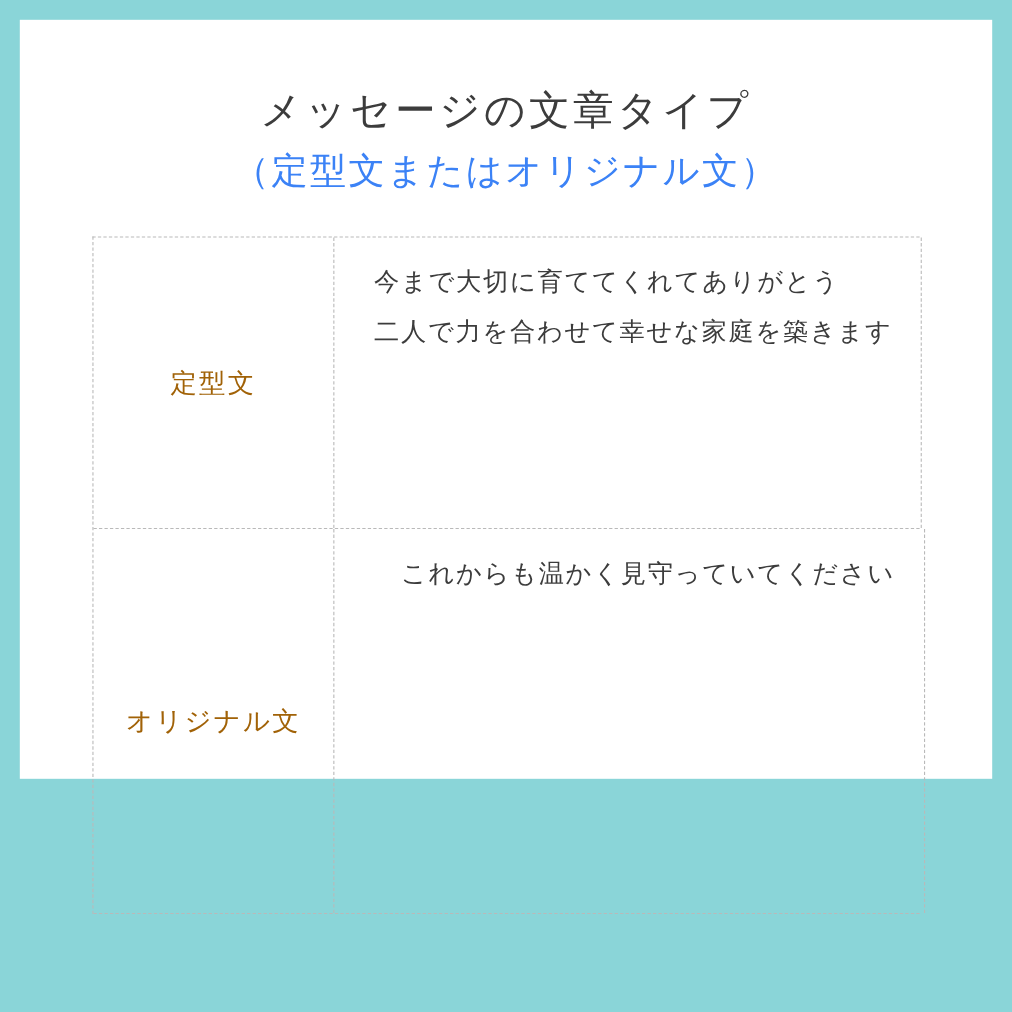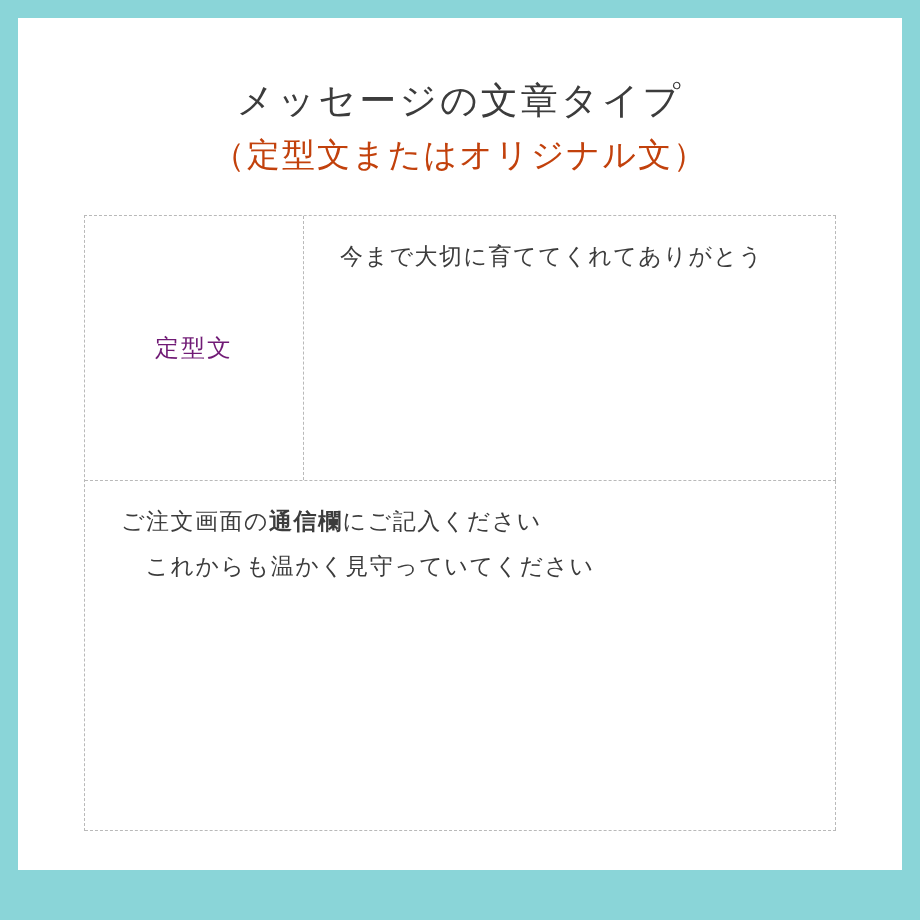--- a/index.html
+++ b/index.html
@@ -11,39 +11,39 @@
     height: 920px;
     background: #8ad5d8;
     font-family: "Liberation Sans", sans-serif;
     overflow: hidden;
   }
   .frame {
     position: absolute;
     left: 18px;
     top: 18px;
     width: 884px;
-    height: 852px;
+    height: 690px;
     background: #ffffff;
     box-sizing: border-box;
   }
   .title-block {
     padding-top: 58px;
     text-align: center;
   }
   .title-main {
     font-size: 37px;
     letter-spacing: 3px;
     color: #3c3c3c;
     line-height: 1.35;
     font-weight: 400;
   }
   .title-sub {
     font-size: 33px;
     letter-spacing: 2px;
-    color: #c2410c;
+    color: #3b82f6;
     line-height: 1.4;
     margin-top: 6px;
     font-weight: 400;
   }
   .table {
     position: absolute;
     left: 66px;
     top: 197px;
     width: 752px;
     border-top: 1px dashed #b9b9b9;
@@ -59,21 +59,21 @@
   .cell-label {
     width: 219px;
     flex: 0 0 219px;
     border-right: 1px dashed #b9b9b9;
     display: flex;
     align-items: center;
     justify-content: center;
     box-sizing: border-box;
     font-size: 24px;
     letter-spacing: 2px;
-    color: #701a75;
+    color: #a16207;
   }
   .cell-body {
     flex: 1 1 auto;
     border-right: 1px dashed #b9b9b9;
     box-sizing: border-box;
     display: flex;
     flex-direction: column;
     padding: 18px 26px 18px 36px;
   }
   .row-standard { height: 265px; }
@@ -98,26 +98,25 @@
     <div class="title-main">メッセージの文章タイプ</div>
     <div class="title-sub">（定型文またはオリジナル文）</div>
   </div>
 
   <div class="table">
 
     <div class="row row-standard">
       <div class="cell-label">定型文</div>
       <div class="cell-body">
         <div class="body-line">今まで大切に育ててくれてありがとう</div>
+        <div class="body-line">二人で力を合わせて幸せな家庭を築きます</div>
       </div>
     </div>
 
     <div class="row row-original">
+      <div class="cell-label">オリジナル文</div>
       <div class="cell-body">
-        <div class="body-line">
-          <span>ご注文画面の</span><b>通信欄</b><span>にご記入ください</span>
-        </div>
         <div class="body-line">　これからも温かく見守っていてください</div>
       </div>
     </div>
 
   </div>
 </div>
 
 </body></html>

